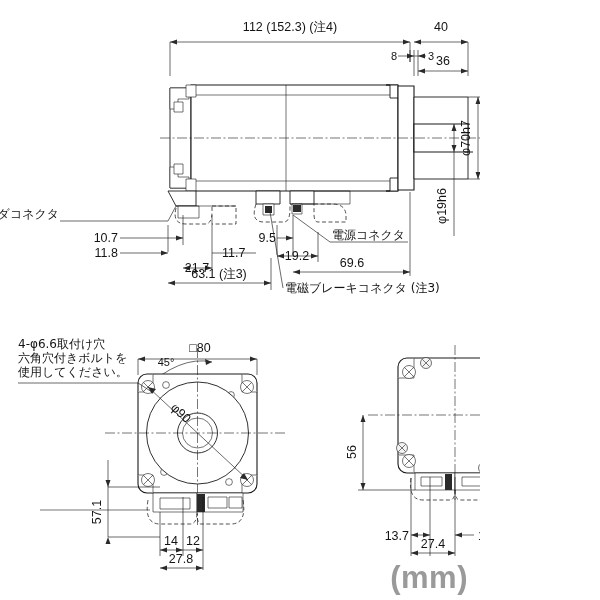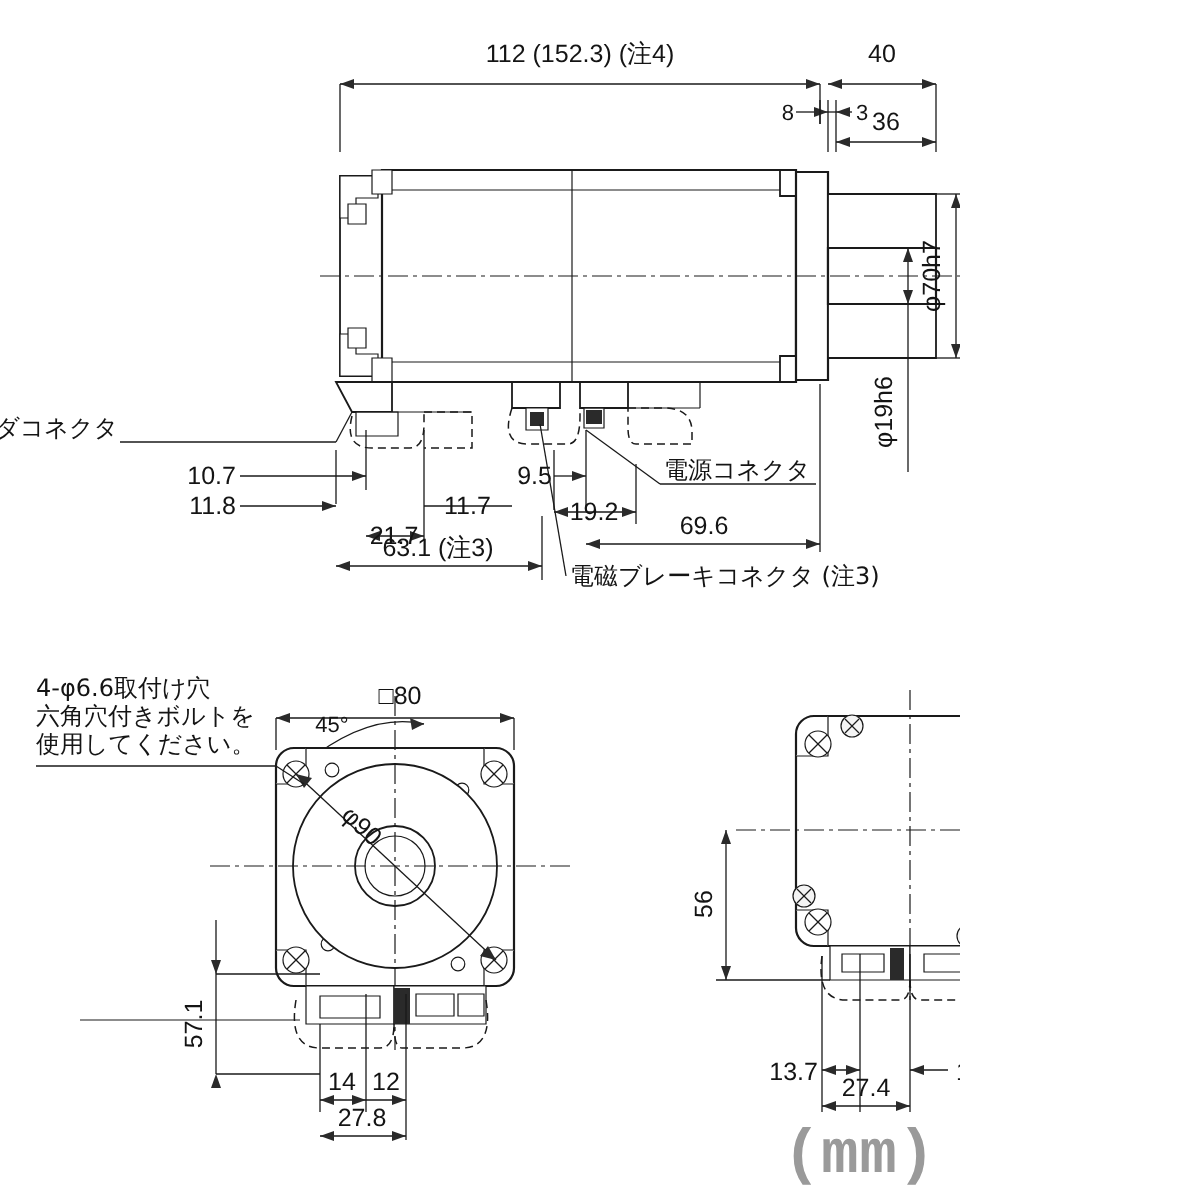--- a/index.html
+++ b/index.html
@@ -42,21 +42,21 @@
   .txt-jp {
     font-family: "DejaVu Sans", "Liberation Sans", sans-serif;
     fill: #141414;
     font-size: 12px;
   }
   .txt-sm { font-size: 11px; }
   .unit-label {
     position: absolute;
     right: 12px;
     bottom: 4px;
-    font-family: Liberation Mono, monospace;
+    font-family: Liberation Sans, sans-serif;
     font-size: 31px;
     font-weight: bold;
     color: #9a9a9a;
     letter-spacing: 0.5px;
     user-select: none;
     margin-top: 36px;
   }
 </style>
 </head>
 <body>

